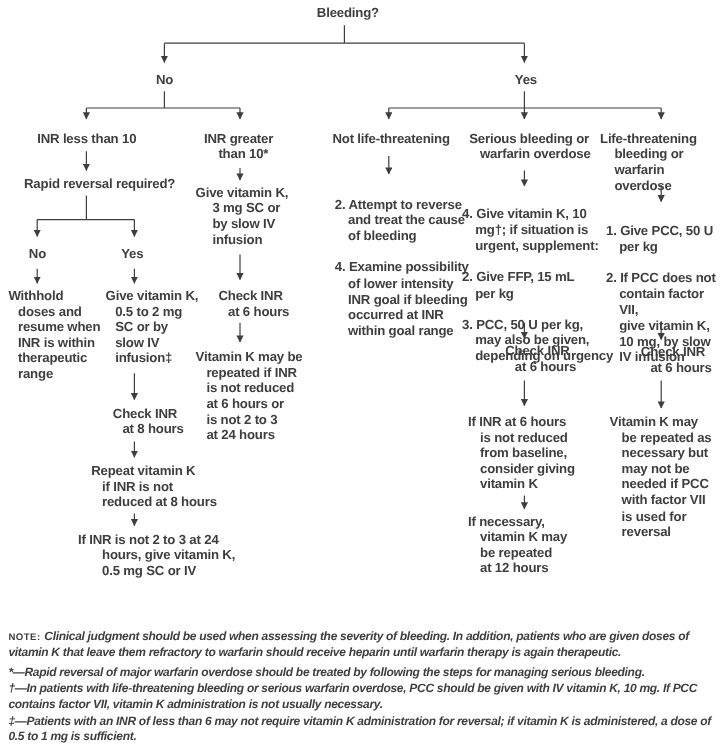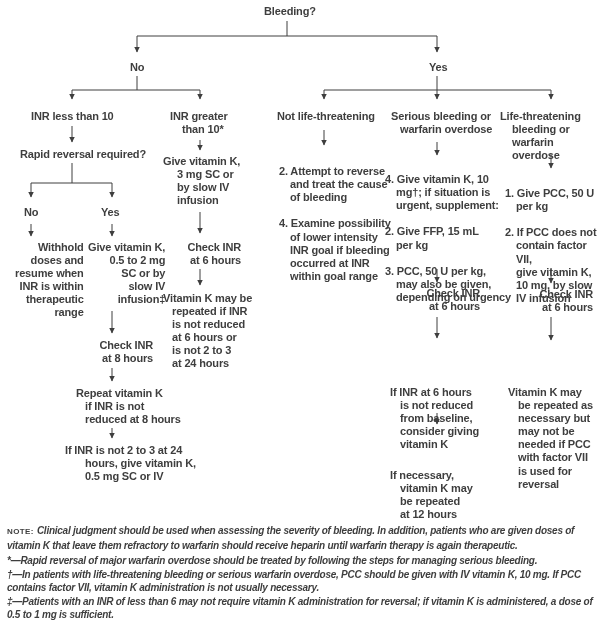--- a/index.html
+++ b/index.html
@@ -7,23 +7,23 @@
   .stage {
     position:relative; width:600px; height:628px; background:#ffffff;
     overflow:hidden; font-family:"Liberation Sans", sans-serif; color:#3e3e3e;font-weight:bold;
   }
   .stage svg { position:absolute; left:0; top:0; }
   .n {
     position:absolute; font-size:11px; line-height:13.1px;
     letter-spacing:-0.15px; white-space:pre-line; color:#3e3e3e;
   }
   
-  .h8  { padding-left:8px;  text-indent:-8px;text-align:right;  }
+  .h8  { padding-left:8px;  text-indent:-8px;  }
   .h9  { padding-left:9px;  text-indent:-9px;  }
-  .h10 { padding-left:10px; text-indent:-10px;margin-top:40px; }
+  .h10 { padding-left:10px; text-indent:-10px; }
   .h12 { padding-left:12px; text-indent:-12px; }
   .h14 { padding-left:14px; text-indent:-14px; }
   .h20 { padding-left:20px; text-indent:-20px; }
   .li  { padding-left:11px; text-indent:-11px; }
   .notes {
     position:absolute; font-size:10px; line-height:14px; font-style:italic;
     letter-spacing:-0.25px; color:#3e3e3e;
   }
   .fnotes { line-height:13.6px; }
   .note-label {

